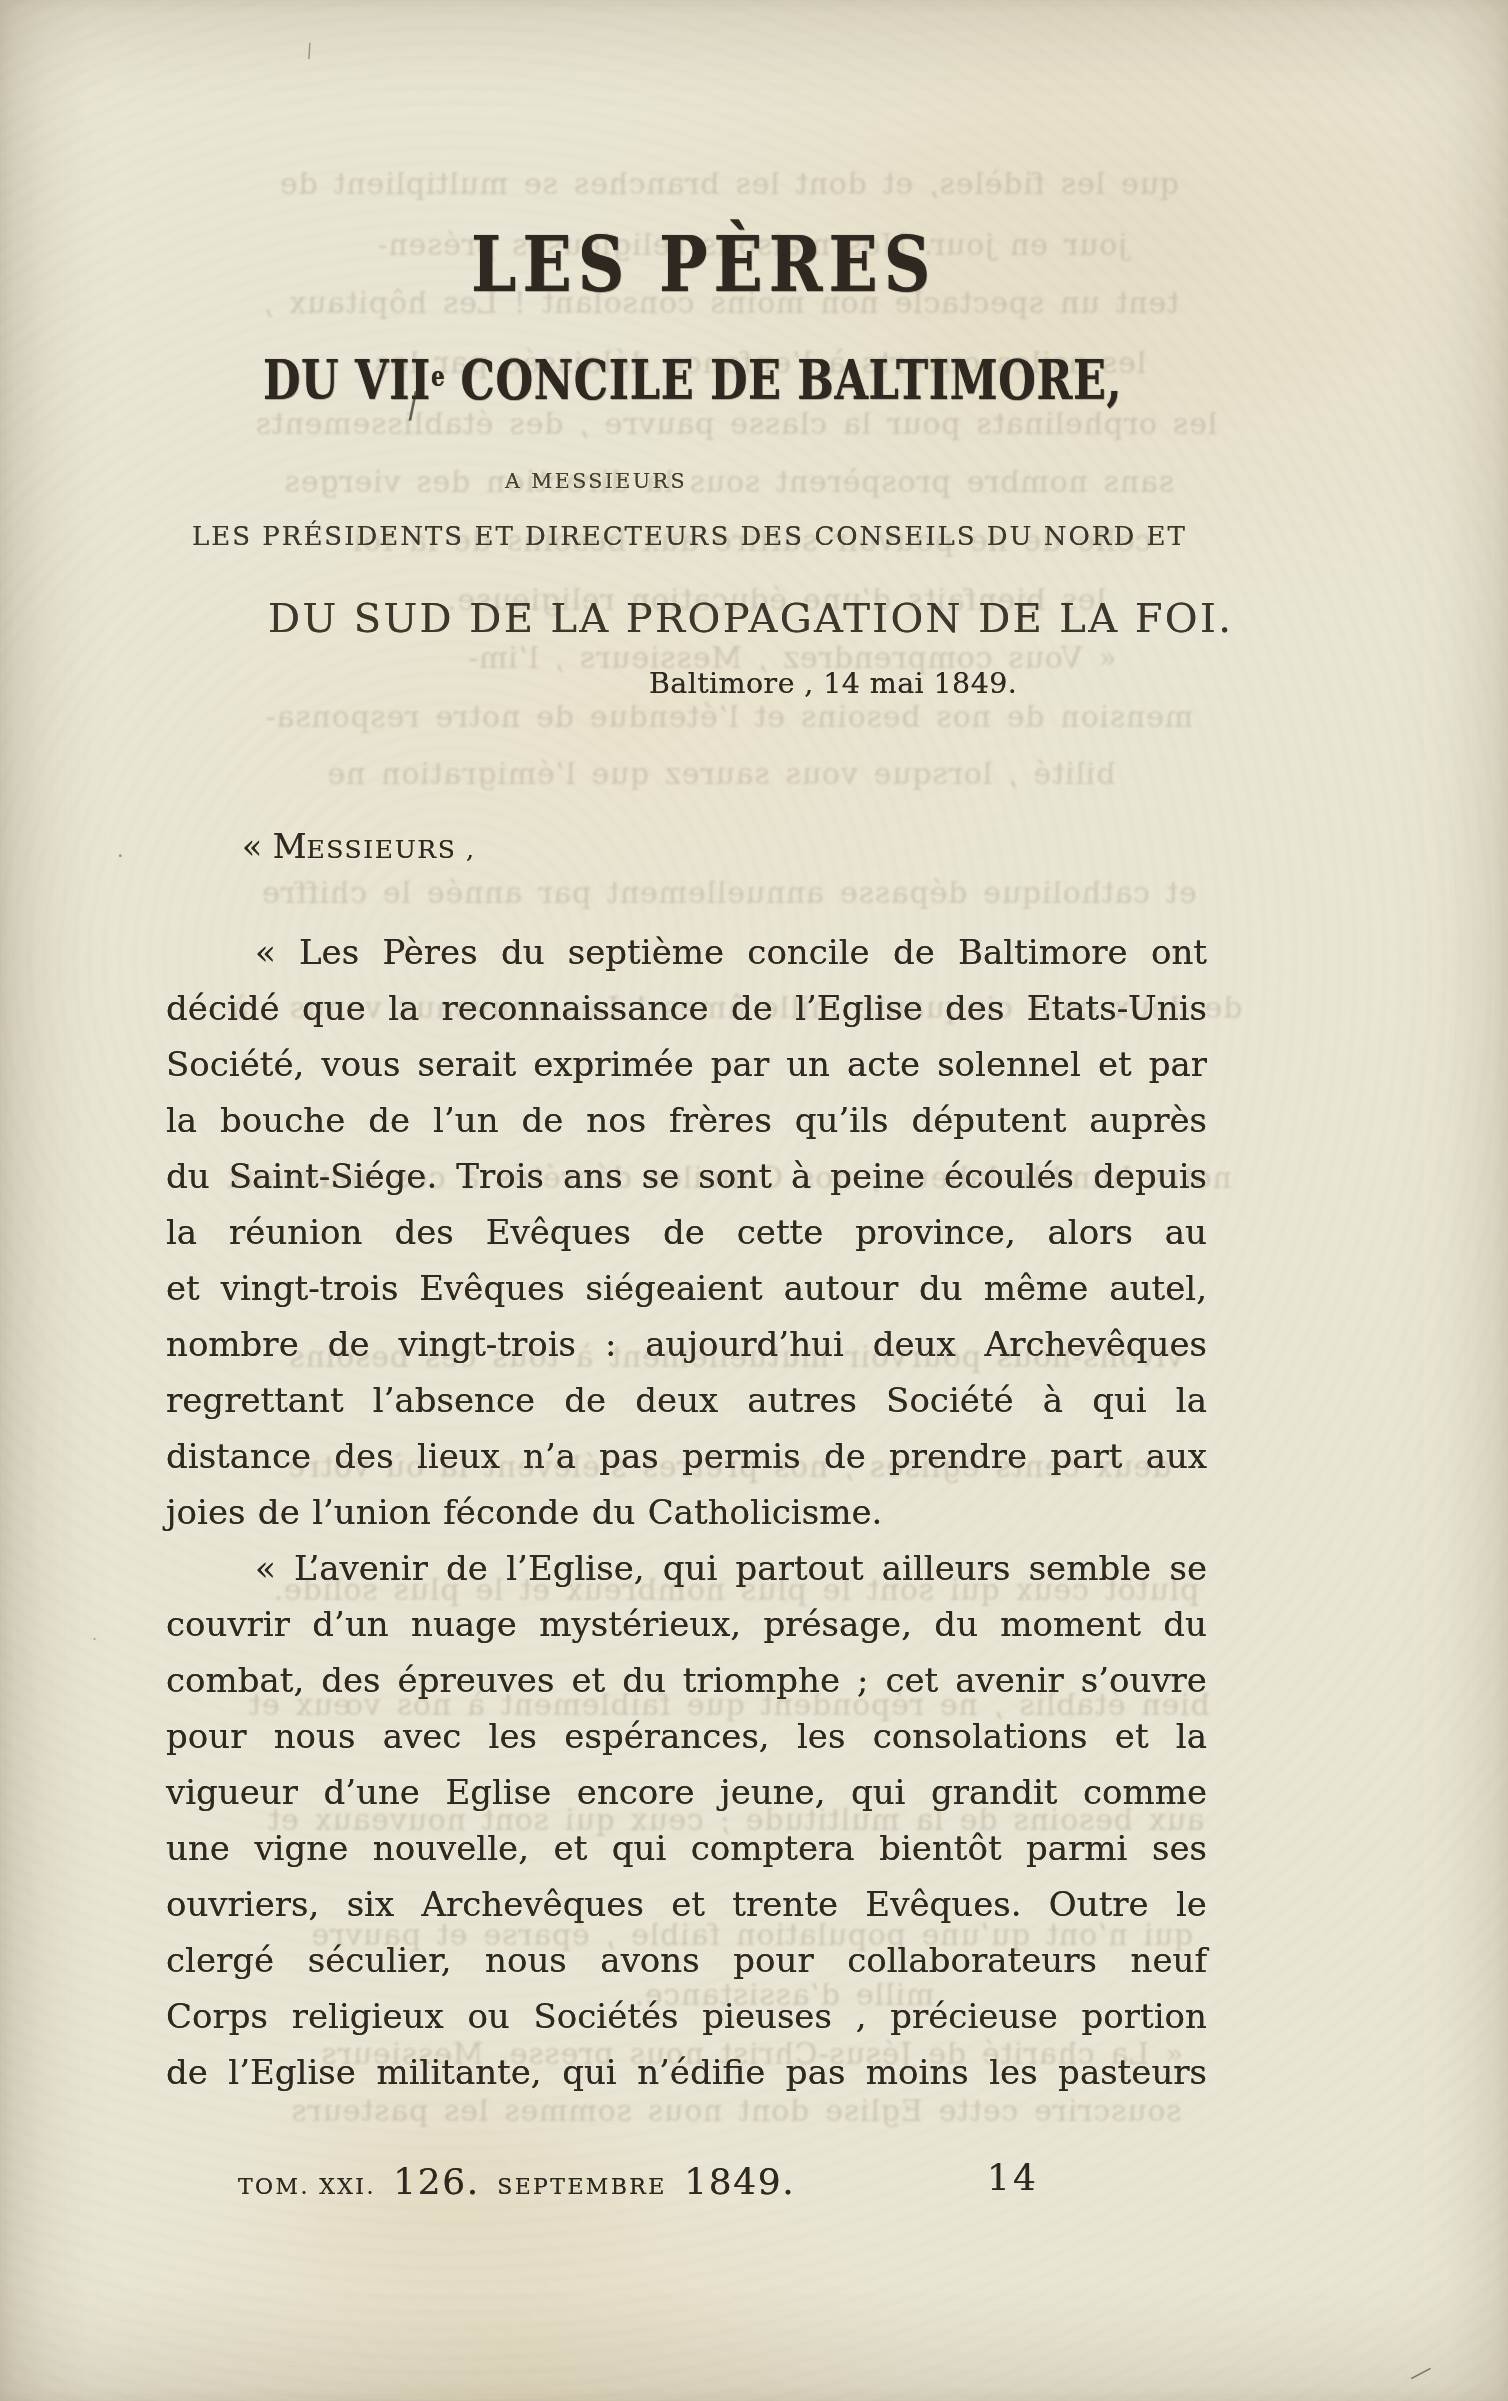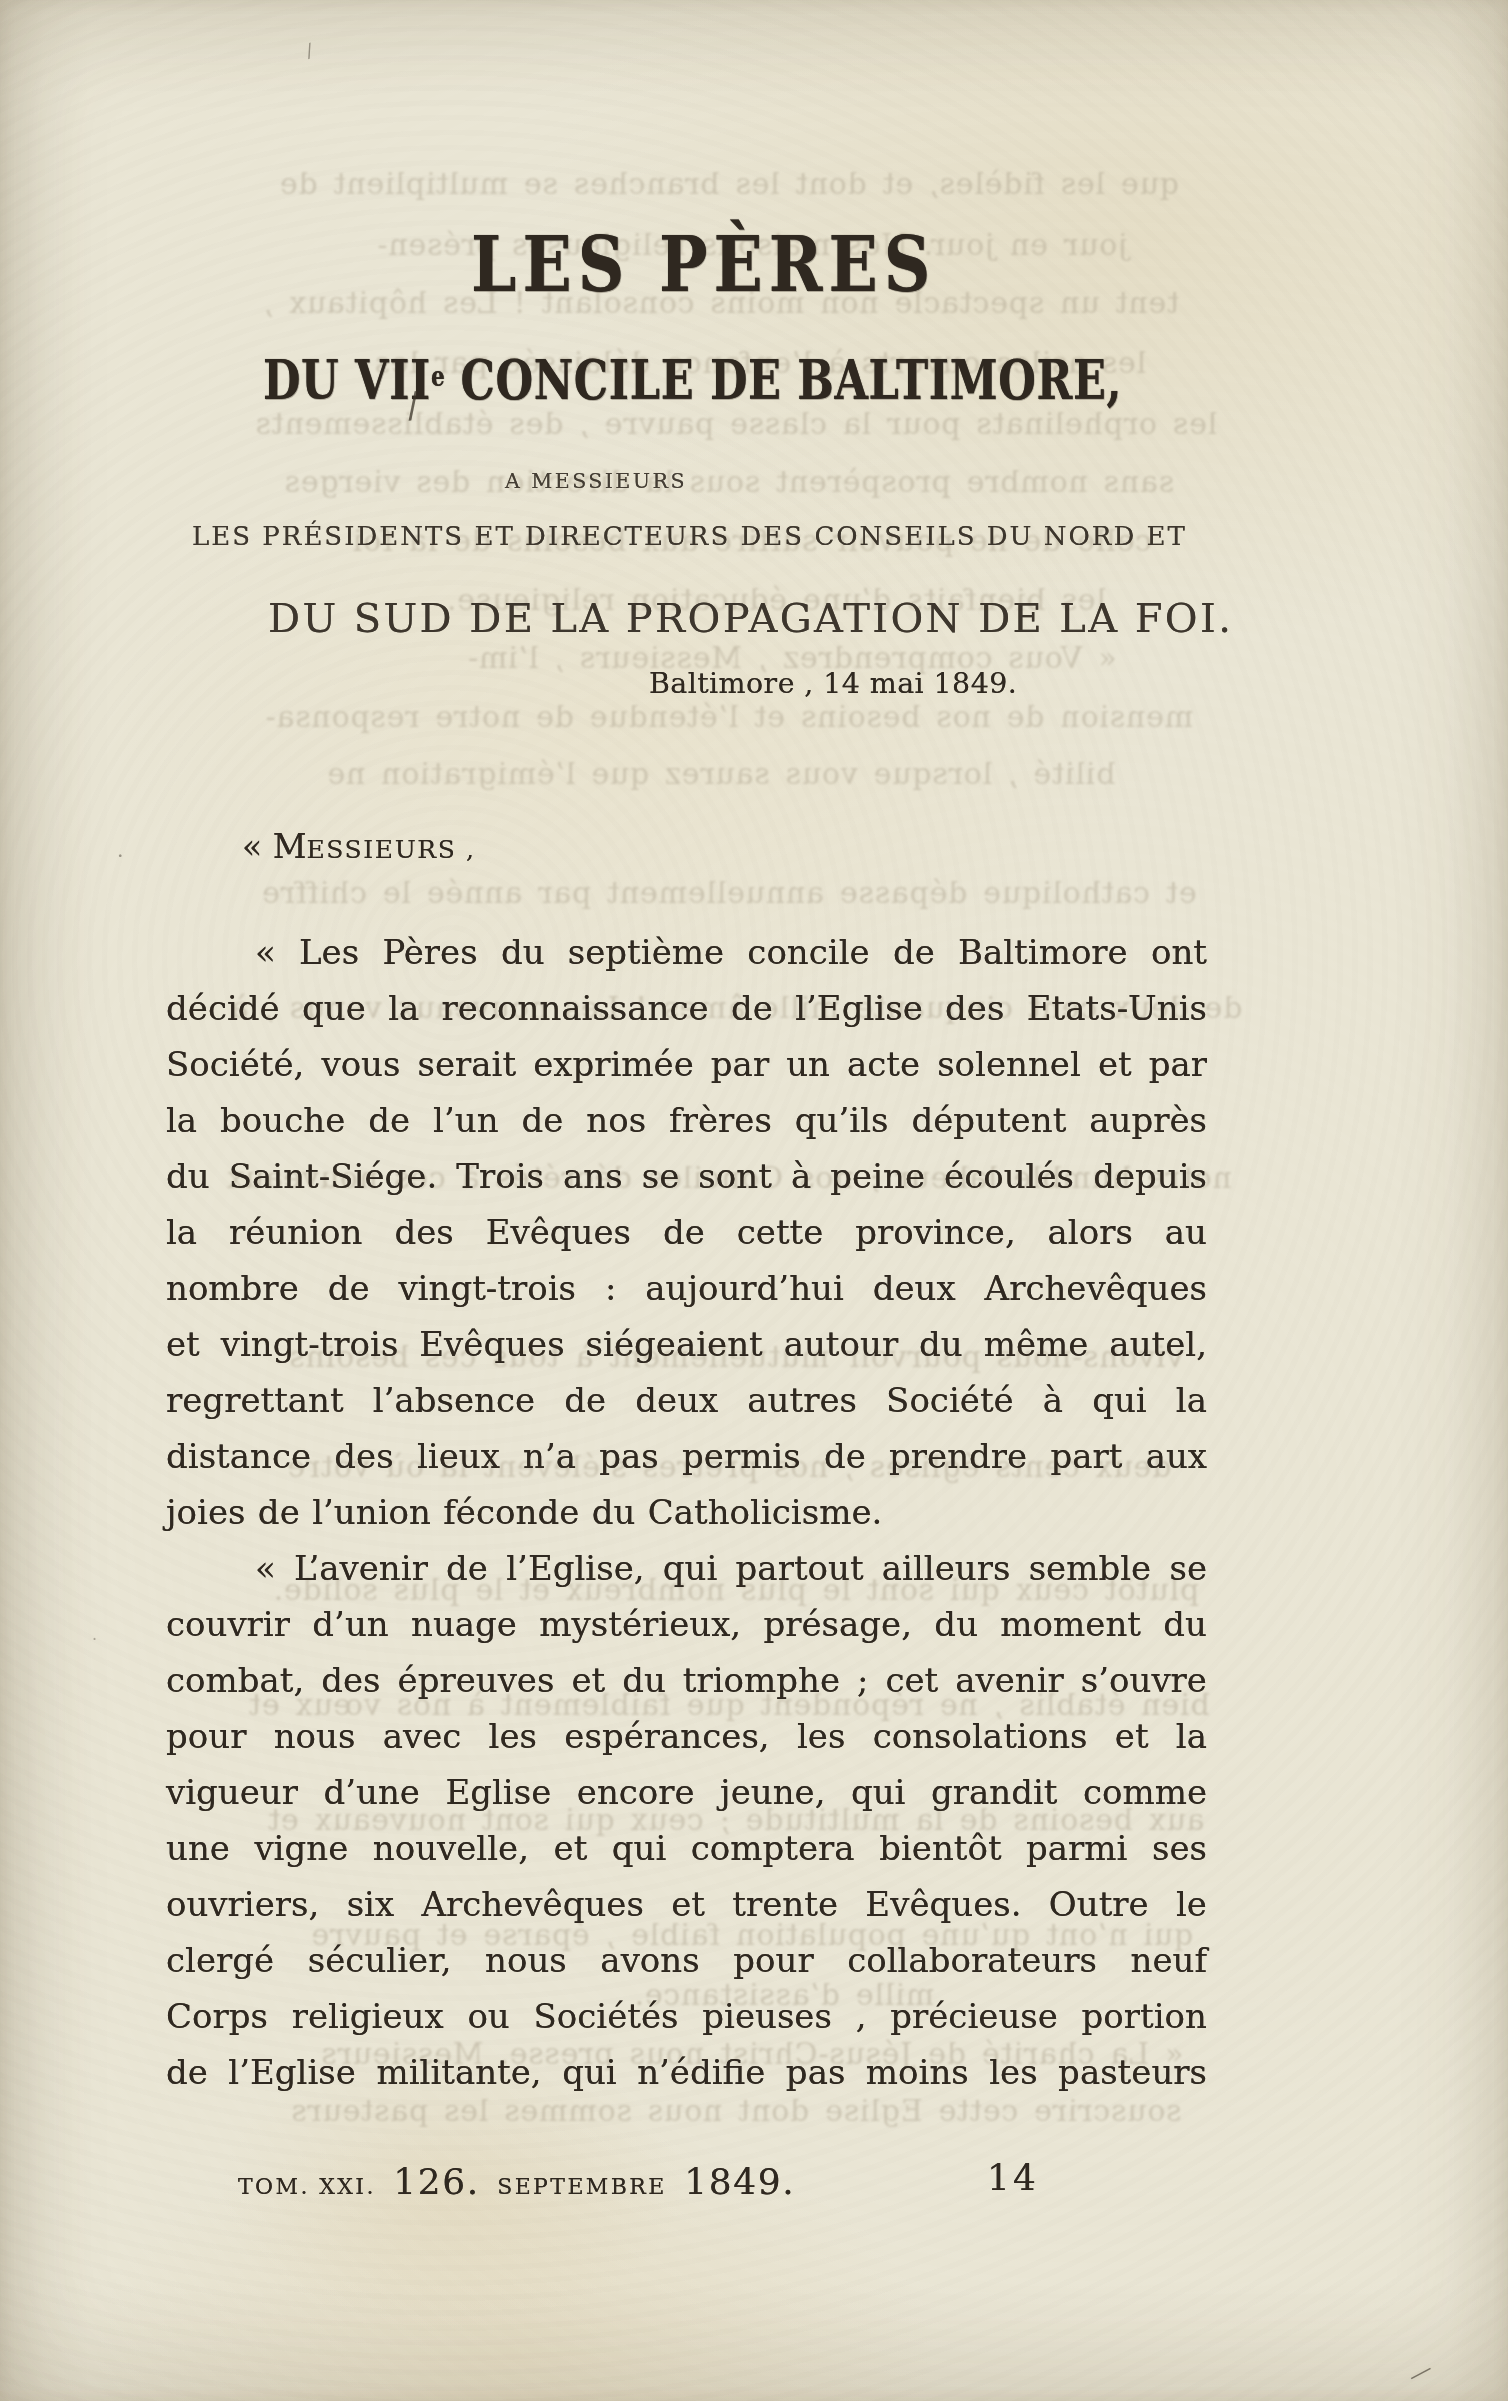--- a/index.html
+++ b/index.html
@@ -140,22 +140,22 @@
 
   <div id="salutation" class="ink"><span>« M</span><span class="sc">ESSIEURS ,</span></div>
 
   <div id="body-text" class="ink">
       <div class="bline indent">« Les Pères du septième concile de Baltimore ont</div>
       <div class="bline">décidé que la reconnaissance de l’Eglise des Etats-Unis</div>
       <div class="bline">Société, vous serait exprimée par un acte solennel et par</div>
       <div class="bline">la bouche de l’un de nos frères qu’ils députent auprès</div>
       <div class="bline">du Saint-Siége. Trois ans se sont à peine écoulés depuis</div>
       <div class="bline">la réunion des Evêques de cette province, alors au</div>
+      <div class="bline">et vingt-trois Evêques siégeaient autour du même autel,</div>
       <div class="bline">nombre de vingt-trois : aujourd’hui deux Archevêques</div>
-      <div class="bline">et vingt-trois Evêques siégeaient autour du même autel,</div>
       <div class="bline">regrettant l’absence de deux autres Société à qui la</div>
       <div class="bline">distance des lieux n’a pas permis de prendre part aux</div>
       <div class="bline short">joies de l’union féconde du Catholicisme.</div>
       <div class="bline indent">« L’avenir de l’Eglise, qui partout ailleurs semble se</div>
       <div class="bline">couvrir d’un nuage mystérieux, présage, du moment du</div>
       <div class="bline">combat, des épreuves et du triomphe ; cet avenir s’ouvre</div>
       <div class="bline">pour nous avec les espérances, les consolations et la</div>
       <div class="bline">vigueur d’une Eglise encore jeune, qui grandit comme</div>
       <div class="bline">une vigne nouvelle, et qui comptera bientôt parmi ses</div>
       <div class="bline">ouvriers, six Archevêques et trente Evêques. Outre le</div>

